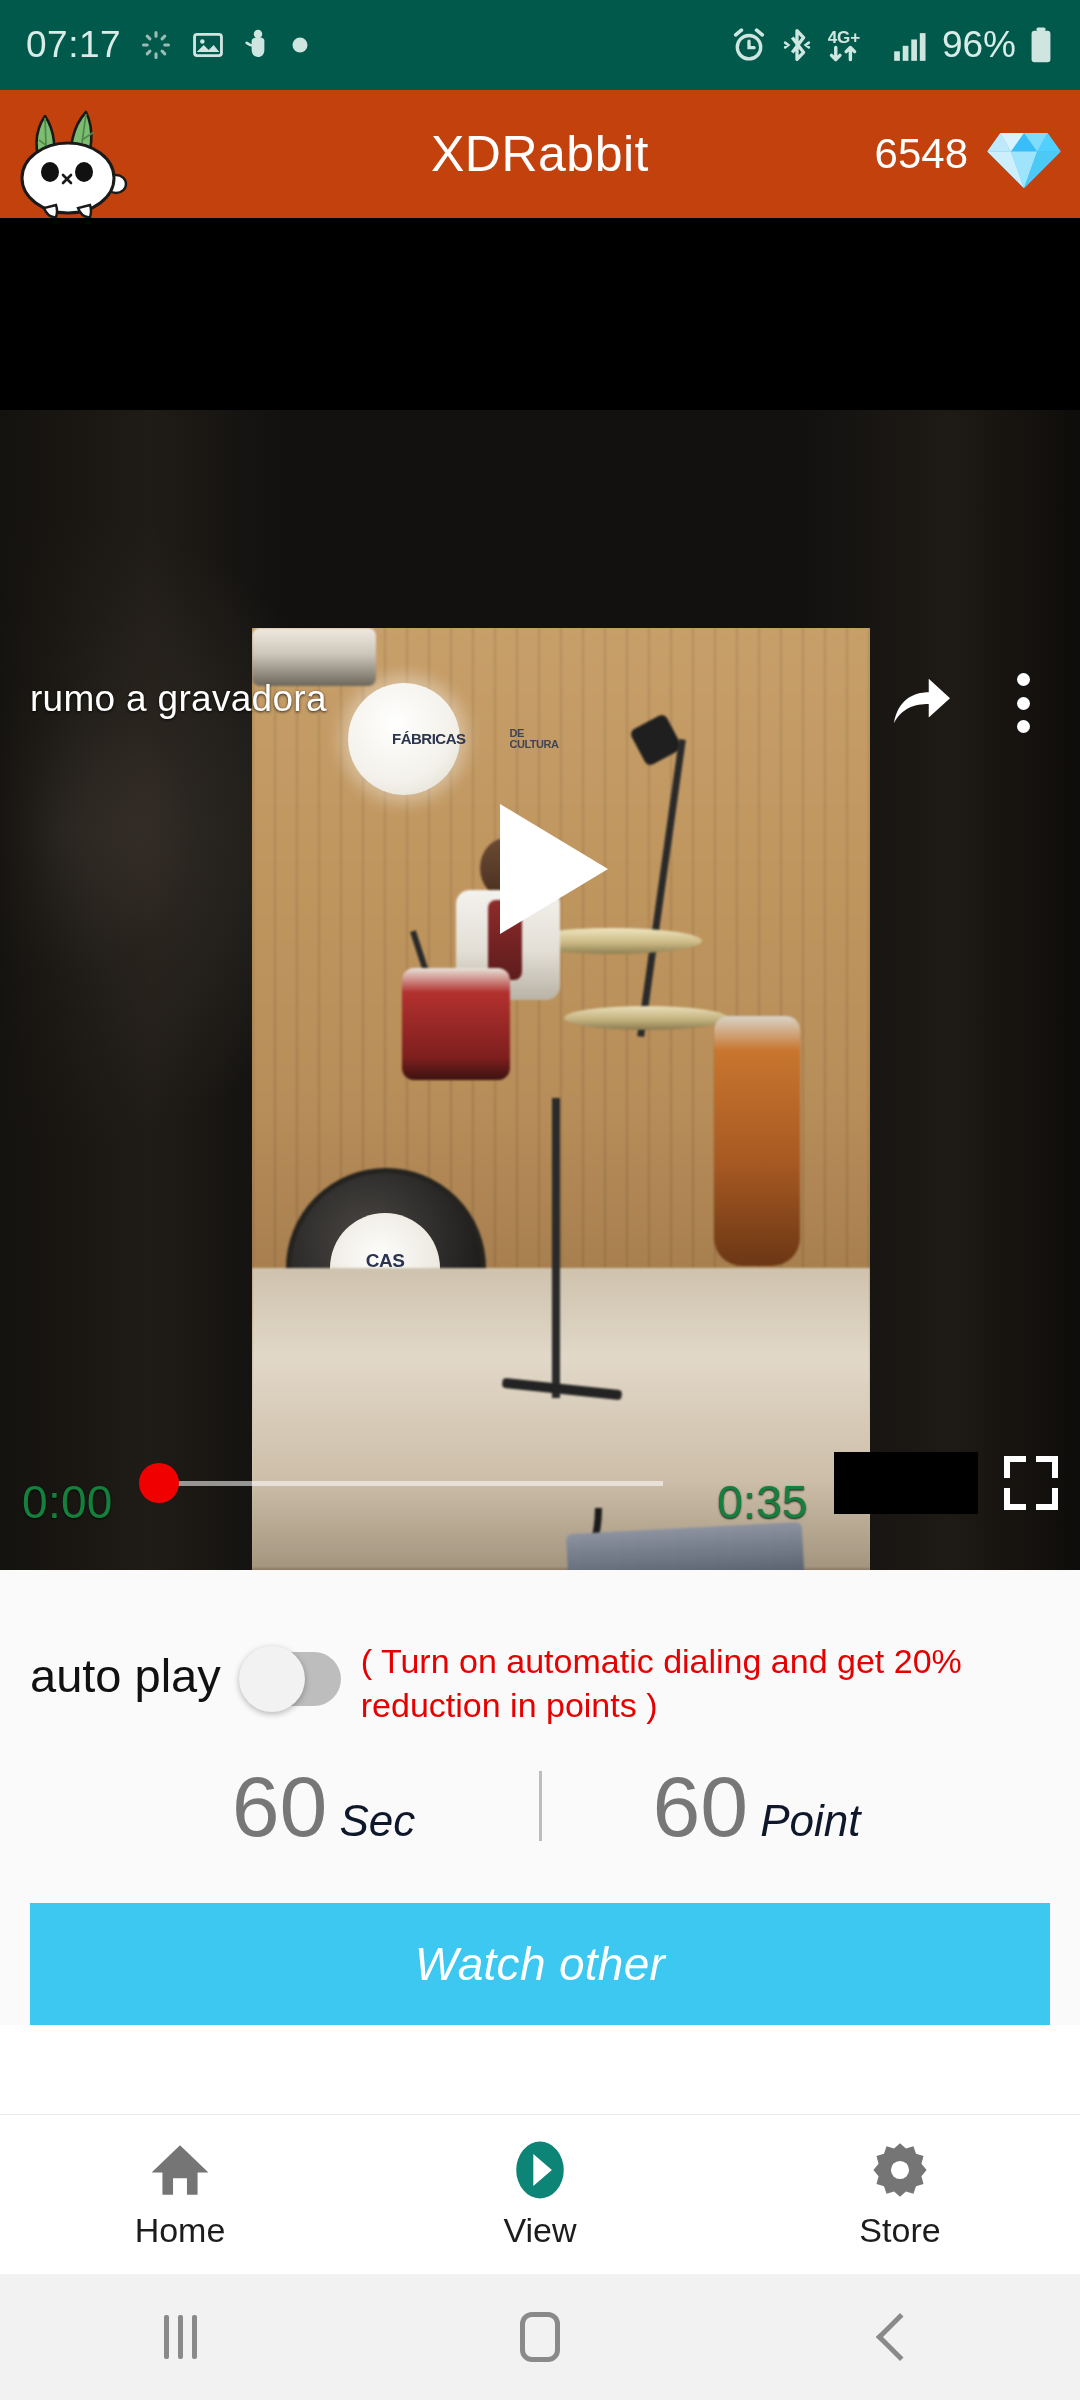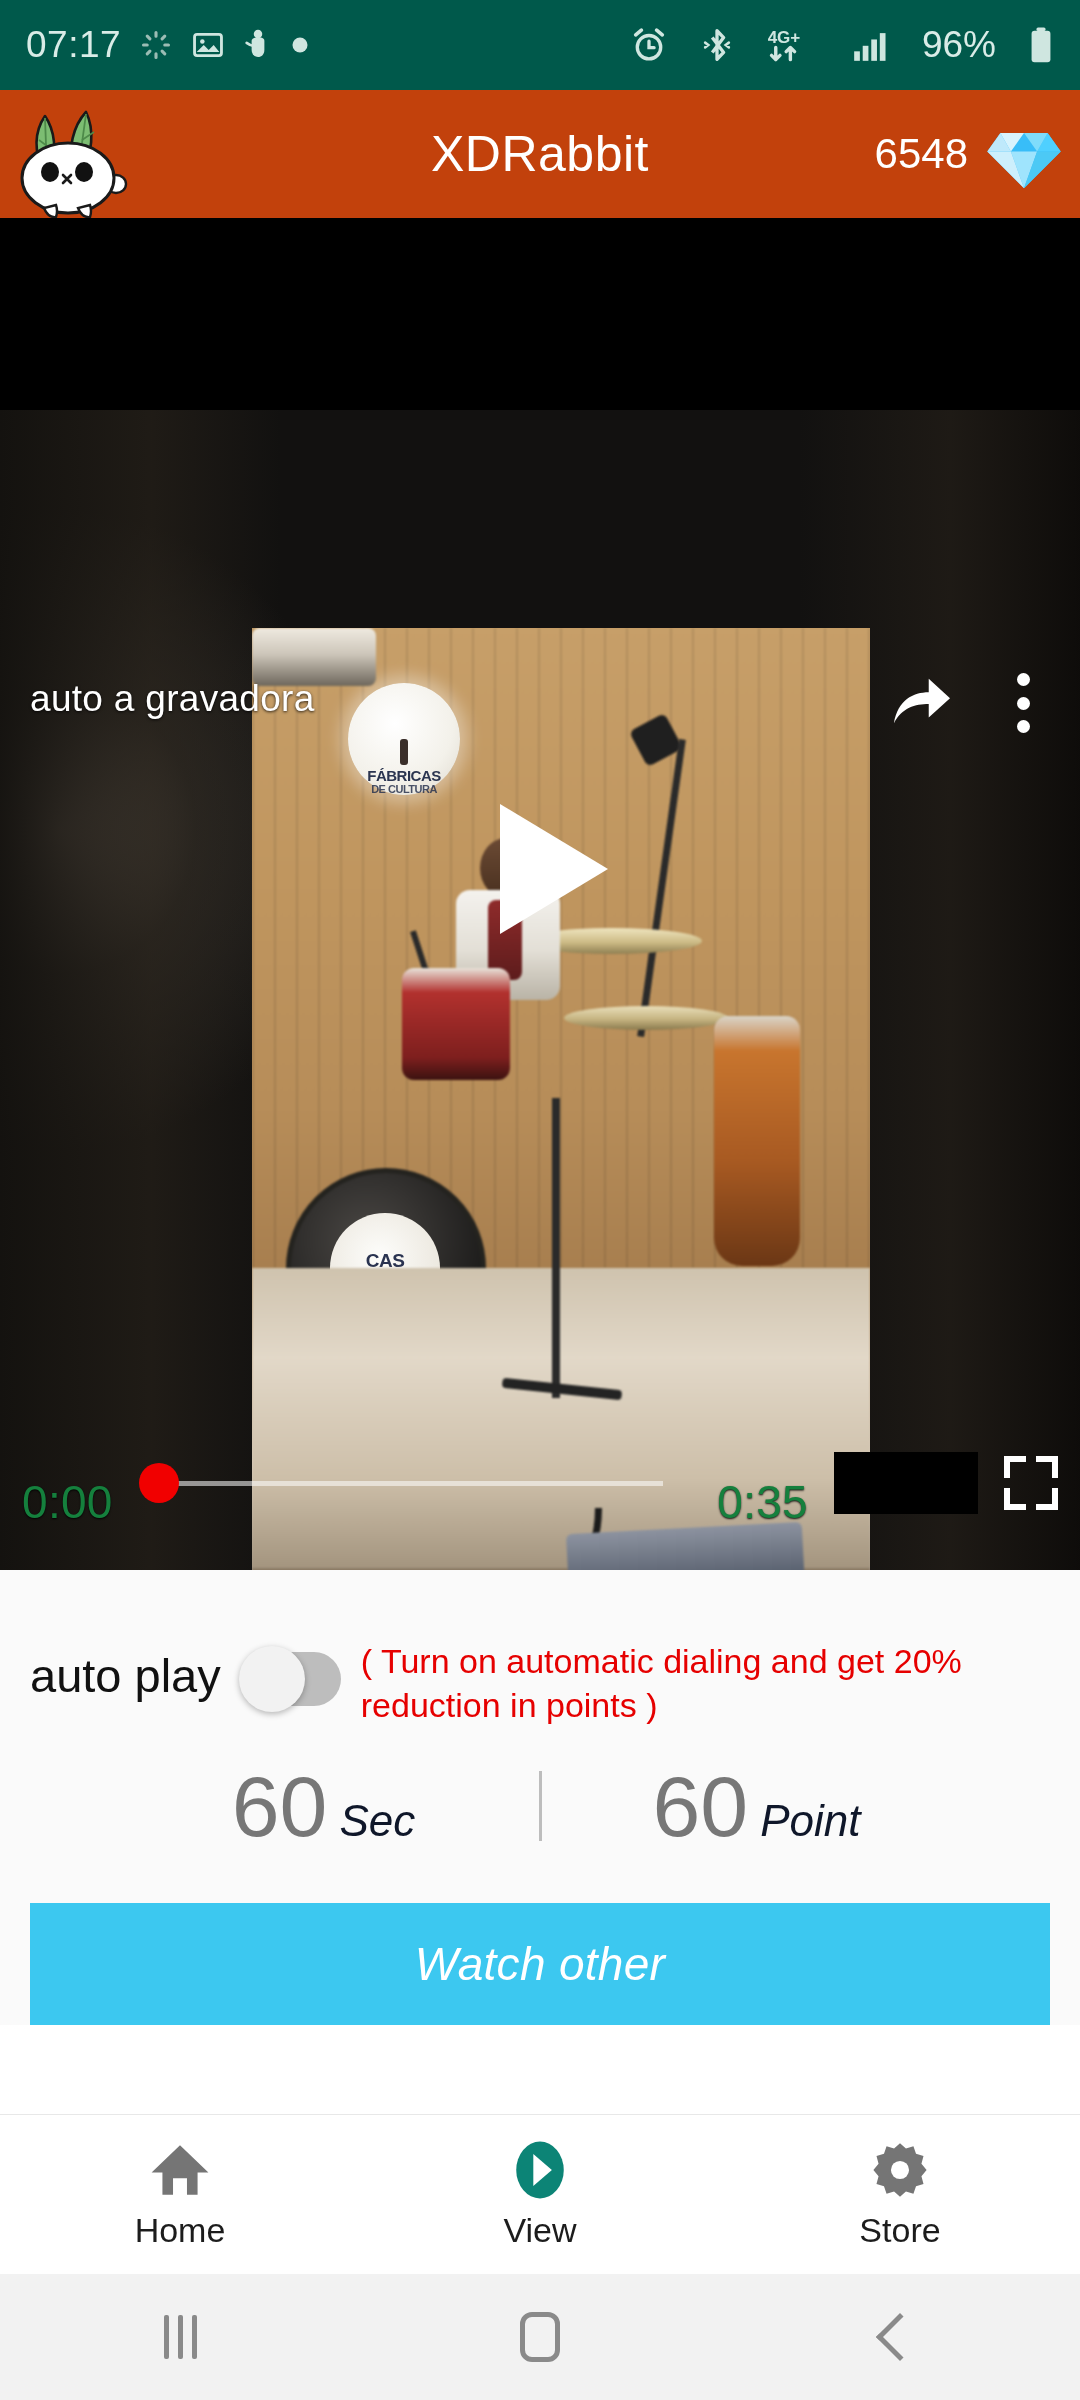--- a/index.html
+++ b/index.html
@@ -14,21 +14,21 @@
   
   #status-bar{
     height:90px; width:1080px;
     background:#00594b;
     display:flex; align-items:center;
     padding:0 26px;
     color:#cfe6e0;
   }
   #status-left{ display:flex; align-items:center; gap:18px; flex:1; }
   #status-clock{ font-size:37px; letter-spacing:.5px; color:#d9ece7; }
-  #status-right{ display:flex; align-items:center; gap:32px; }
+  #status-right{ display:flex; align-items:center; gap:12px; }
   .sb-ico{ display:block; }
   #battery-pct{ font-size:37px; color:#d9ece7; letter-spacing:0px; }
 
   
   #app-header{
     height:128px; width:1080px;
     background:#c2410c;
     display:flex; align-items:center;
     position:relative;
   }
@@ -83,22 +83,23 @@
     background:
       repeating-linear-gradient(90deg, rgba(0,0,0,.10) 0px, rgba(0,0,0,.10) 2px, rgba(255,255,255,0) 2px, rgba(255,255,255,0) 22px),
       linear-gradient(180deg,#c79f69 0%, #c0965f 40%, #b78d59 75%, #a87f4f 100%);
     filter:blur(1px);
   }
   #wall-logo{
     position:absolute; left:96px; top:55px; width:112px; height:112px;
     border-radius:50%;
     background:radial-gradient(circle at 42% 36%, #ffffff 0%, #f3f1ea 60%, #ddd8cc 100%);
     box-shadow:0 0 16px 8px rgba(255,255,255,.35);
-    display:flex; flex-direction:column; align-items:center; justify-content:flex-end;
+    display:flex; flex-direction:row; align-items:center; justify-content:space-between;
     filter:blur(.5px);
+    gap:44px;
   }
   #wall-logo-mic{ width:8px; height:26px; background:#3a2f2a; border-radius:3px; margin-bottom:3px; }
   .wall-logo-txt{ font-size:15px; font-weight:bold; color:#2b3550; line-height:1.02; letter-spacing:-.5px; }
   .wall-logo-txt.small{ font-size:11px; opacity:.85; }
   
   #floor{
     position:absolute; left:0; top:640px; width:618px; height:300px;
     background:linear-gradient(180deg,#cfc3ae 0%, #e2d8c8 30%, #cdbfa9 70%, #a4957f 100%);
     filter:blur(1px);
   }
@@ -436,21 +437,21 @@
     </div>
 
     <div id="floor"></div>
     <div class="stand" id="stand2"></div>
     <div id="stand2-base"></div>
     <div id="stage-front"></div>
     <div id="cable1"></div>
     <div id="keyboard-case"></div>
   </div>
 
-  <div id="video-title">auto a gravadora</div>
+  <div id="video-title">rumo a gravadora</div>
 
   <svg id="share-icon" viewBox="0 0 32 30">
     <path d="M2 26 C4 14 12 10 20 10 V3 l11 10 -11 10 v-7 C13 16 6 18 2 26 Z" fill="#ffffff"></path>
   </svg>
 
   <div id="more-icon">
     <div class="more-dot"></div>
     <div class="more-dot"></div>
     <div class="more-dot"></div>
   </div>

